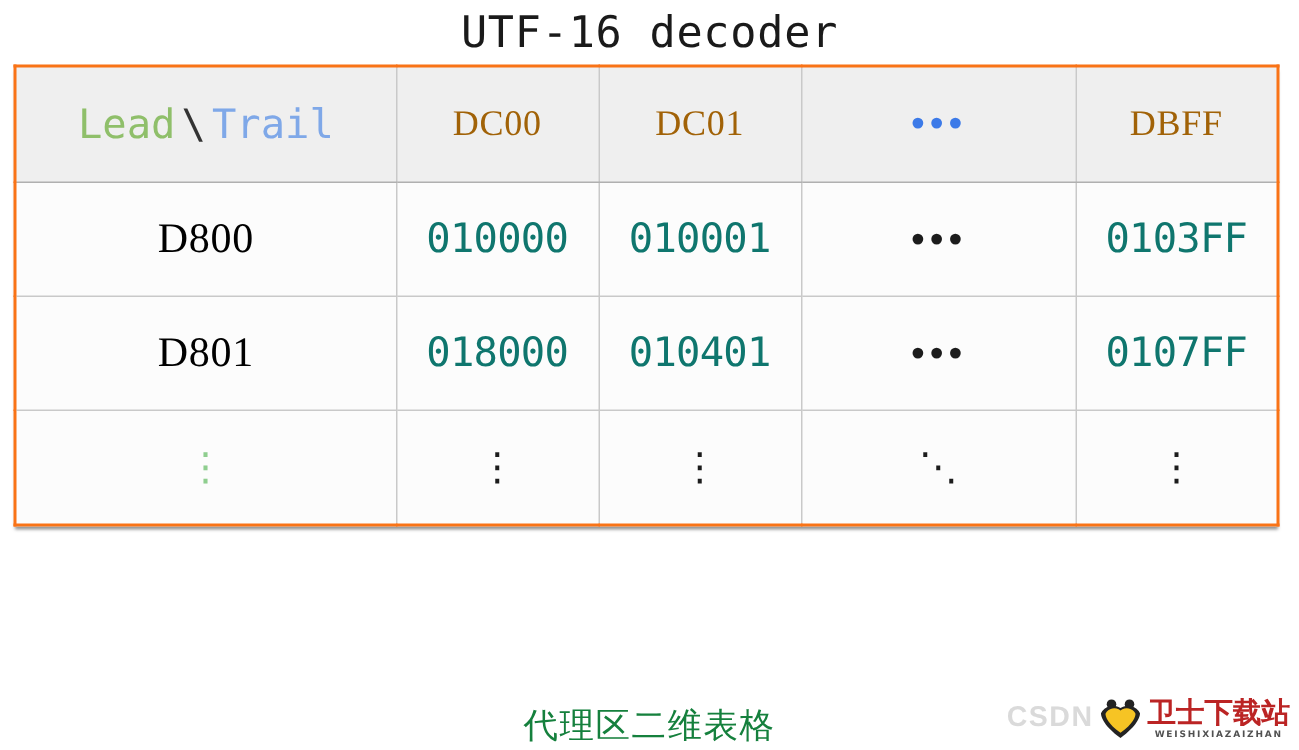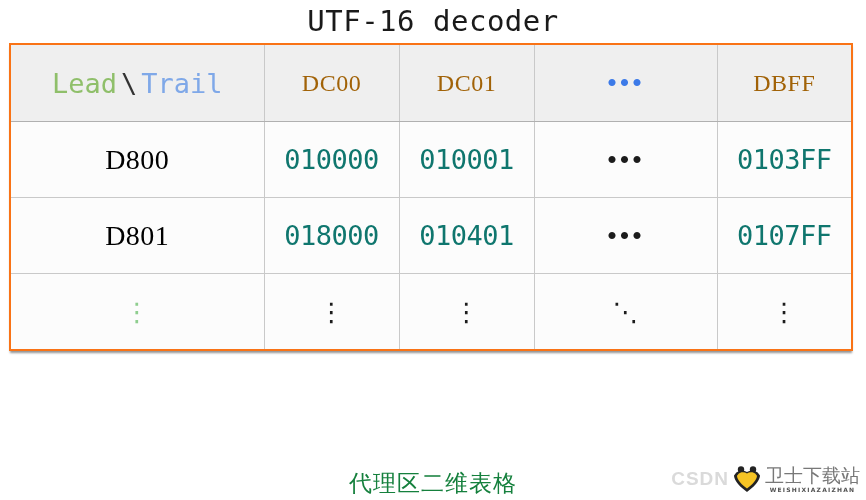--- a/index.html
+++ b/index.html
@@ -180,22 +180,22 @@
   .wm-logo svg { display: block; }
   .wm-text {
     display: flex;
     flex-direction: column;
     align-items: center;
     line-height: 1;
   }
   .wm-cn {
     font-family: "DejaVu Sans", "Liberation Sans", sans-serif;
     font-size: 19px;
-    font-weight: 400;
-    color: #737373;
+    font-weight: 700;
+    color: #b91c1c;
     letter-spacing: 0px;
   }
   .wm-py {
     font-family: "DejaVu Sans", "Liberation Sans", sans-serif;
     font-size: 6px;
     font-weight: 700;
     color: #4a4a4a;
     letter-spacing: 1.2px;
     margin-top: 2px;
   }

